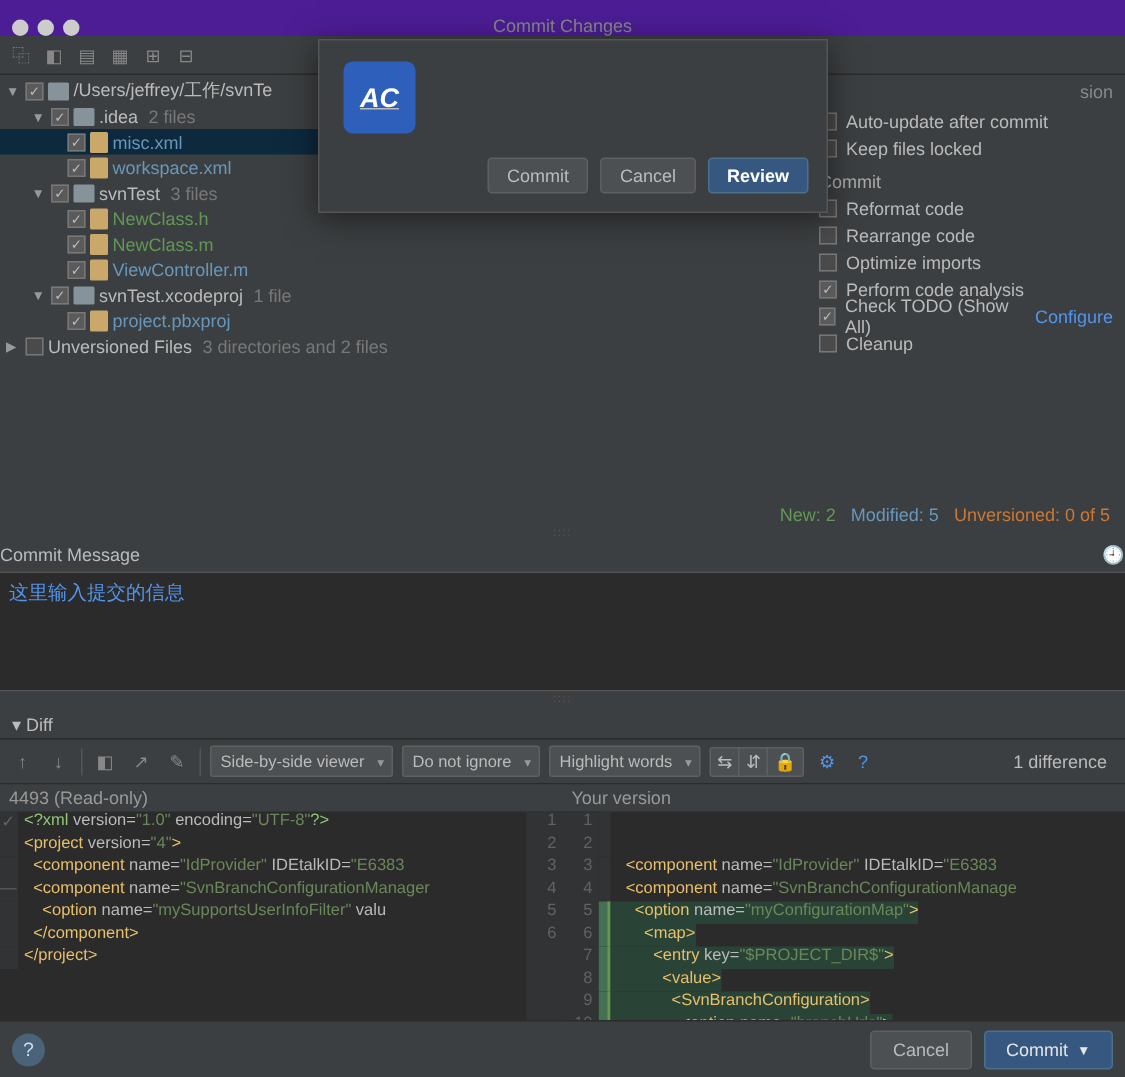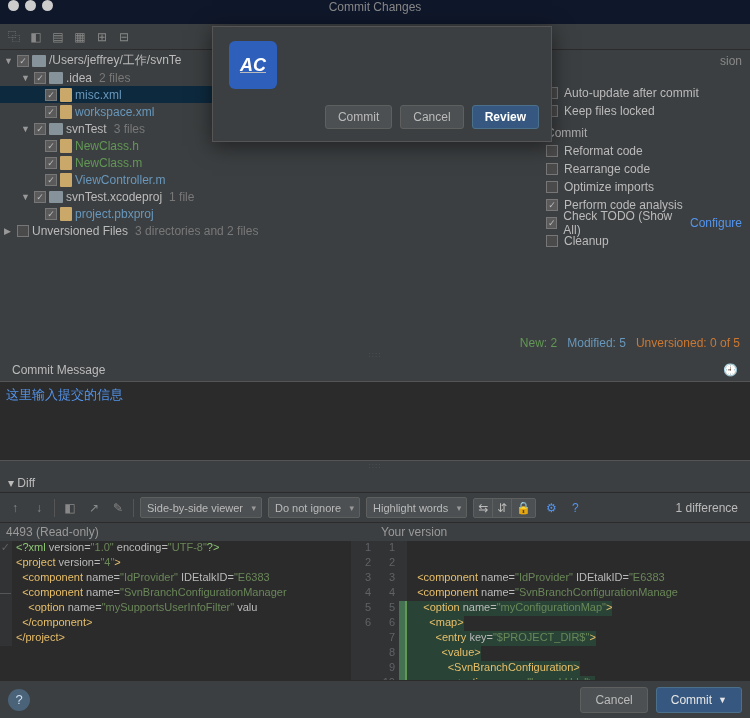--- a/index.html
+++ b/index.html
@@ -1,18 +1,18 @@
 <!DOCTYPE html>
 <html><head>
 <meta charset="utf-8">
 <style>
 * { margin: 0; padding: 0; box-sizing: border-box; font-family: -apple-system, "Segoe UI", Arial, sans-serif; }
 body { background: #3c3f41; color: #bbb; font-size: 12px; width: 750px; height: 718px; overflow: hidden; position: relative; }
 
-.titlebar { height: 24px; background: #0f172a; display: flex; align-items: flex-start; padding: 0 8px; position: relative; }
+.titlebar { height: 24px; background: #4c1d95; display: flex; align-items: flex-end; padding: 0 8px; position: relative; }
 .traffic { display: flex; gap: 6px; }
 .traffic-dot { width: 11px; height: 11px; border-radius: 50%; background: #ccc; }
 .titlebar-title { position: absolute; left: 50%; transform: translateX(-50%); color: #888; font-size: 12px; }
 
 .toolbar { height: 26px; background: #3c3f41; display: flex; align-items: center; gap: 6px; padding: 0 6px; border-bottom: 1px solid #2b2b2b; }
 .tb-icon { width: 16px; height: 16px; display: flex; align-items: center; justify-content: center; color: #888; }
 
 .main-area { display: flex; height: 284px; }
 .tree-panel { flex: 1; background: #3c3f41; padding: 2px 0; overflow: hidden; }
 .tree-row { display: flex; align-items: center; height: 17px; padding-left: 4px; gap: 3px; white-space: nowrap; }
@@ -29,21 +29,21 @@
 .tree-meta { color: #787878; margin-left: 4px; }
 
 .right-panel { width: 212px; background: #3c3f41; padding: 4px 8px; font-size: 12px; }
 .rp-row { display: flex; align-items: center; gap: 6px; height: 18px; color: #bbb; }
 .rp-head { color: #aaa; margin-top: 6px; margin-bottom: 2px; }
 .link { color: #5394ec; }
 
 .status-line { text-align: right; padding: 2px 10px 0 0; font-size: 12px; }
 .drag-handle { color: #555; font-size: 8px; text-align: center; letter-spacing: 1px; }
 
-.commit-msg-header { display: flex; justify-content: space-between; align-items: center; padding: 4px 12px; background: #3c3f41; color: #bbb; }
+.commit-msg-header { display: flex; justify-content: space-between; align-items: center; padding: 4px 0; background: #3c3f41; color: #bbb; }
 .commit-msg-area { background: #2b2b2b; height: 80px; padding: 4px 6px; border-top: 1px solid #555; border-bottom: 1px solid #555; }
 .commit-msg-area .msg { color: #5394ec; font-size: 13px; }
 
 .diff-header { padding: 6px 8px 2px; color: #bbb; }
 .diff-toolbar { display: flex; align-items: center; gap: 6px; padding: 4px 6px; background: #3c3f41; border-top: 1px solid #2b2b2b; border-bottom: 1px solid #2b2b2b; }
 .dt-btn { width: 18px; height: 18px; display: flex; align-items: center; justify-content: center; color: #888; }
 .dt-sep { width: 1px; height: 18px; background: #555; }
 .dt-combo { background: #4c5052; border: 1px solid #5e6060; height: 21px; padding: 0 18px 0 6px; color: #bbb; font-size: 11px; display: flex; align-items: center; position: relative; border-radius: 2px; }
 .dt-combo::after { content: "▾"; position: absolute; right: 5px; color: #999; font-size: 9px; }
 .dt-iconbox { display: flex; background: #4c5052; border: 1px solid #5e6060; border-radius: 2px; }
@@ -177,21 +177,21 @@
     </div>
     <div class="tree-row">
       <span class="arrow">▶</span>
       <span class="chk empty"></span>
       <span class="tree-label">Unversioned Files</span>
       <span class="tree-meta">3 directories and 2 files</span>
     </div>
   </div>
 
   <div class="right-panel">
-    <div style="color:#888; text-align:right; margin-bottom:16px">sion</div>
+    <div style="color:#888; text-align:right; margin-bottom:4px">sion</div>
     <div class="rp-row">
         <span class="chk empty"></span>
         <span>Auto-update after commit</span>
       </div>
     <div class="rp-row">
         <span class="chk empty"></span>
         <span>Keep files locked</span>
       </div>
     <div class="rp-head">Commit</div>
     <div class="rp-row">

